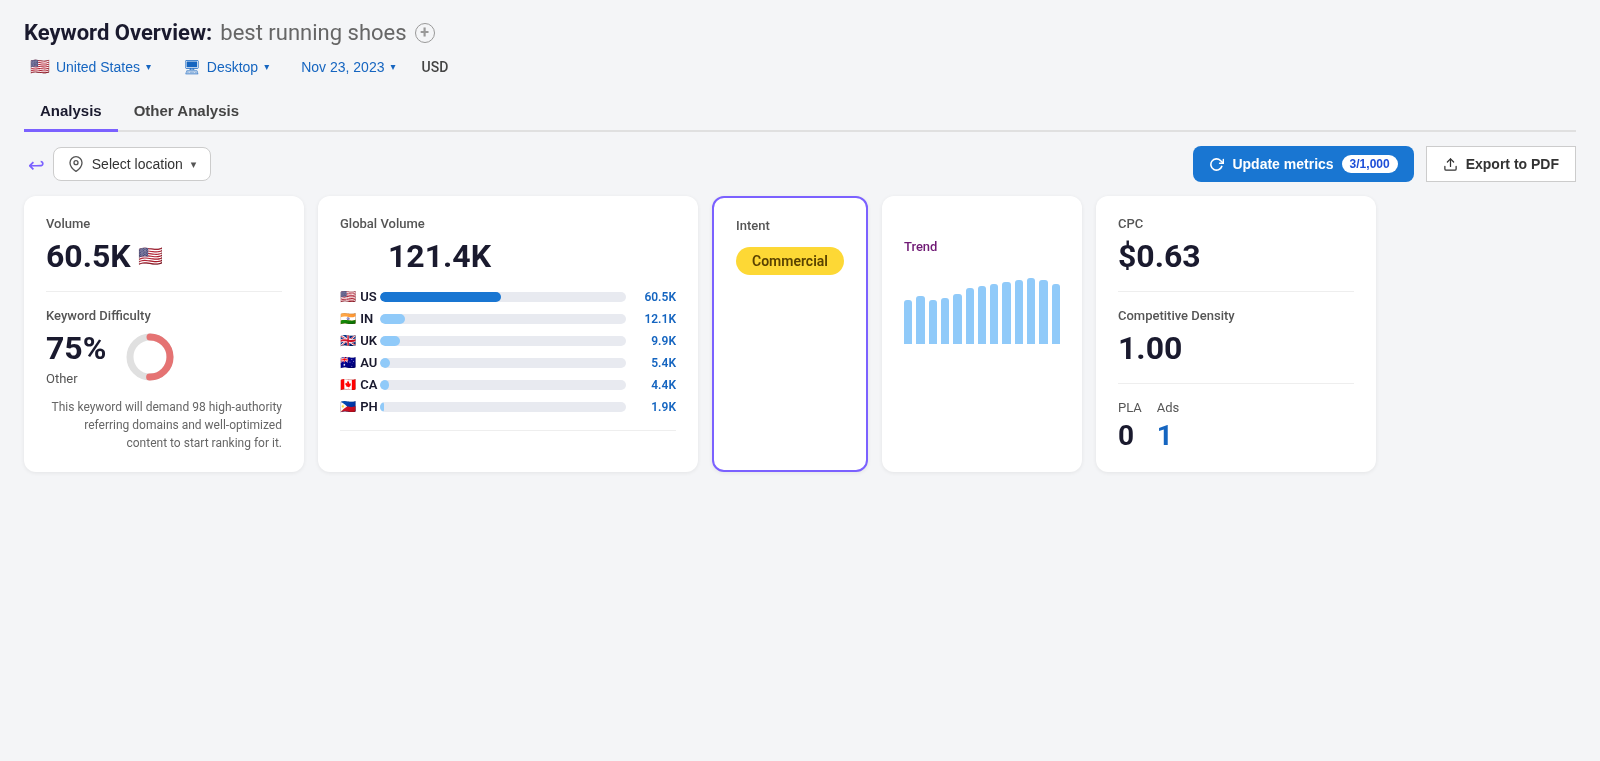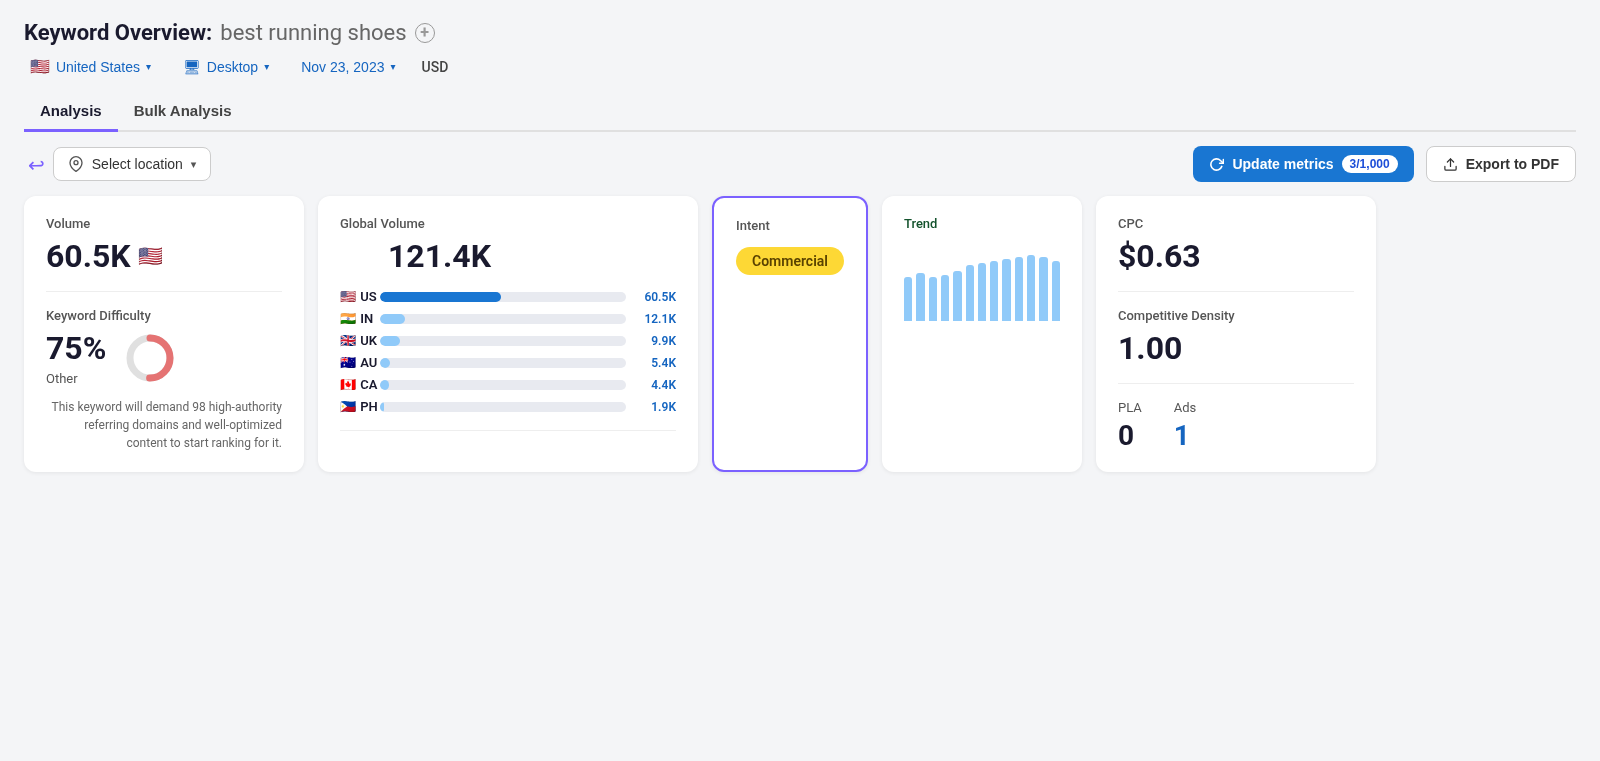--- a/index.html
+++ b/index.html
@@ -140,21 +140,21 @@
       border-radius: 12px;
     }
     .export-btn {
       display: inline-flex;
       align-items: center;
       gap: 8px;
       padding: 9px 16px;
       background: #fff;
       color: #333;
       border: 1.5px solid #ccc;
-      border-radius: 8px;
+      border-radius: 0;
       cursor: pointer;
       font-size: 14px;
       font-weight: 600;
     }
     .cards-grid {
       display: grid;
       grid-template-columns: 280px 380px 370px 280px;
       gap: 14px;
     }
     .card {
@@ -178,21 +178,21 @@
       gap: 8px;
     }
     .divider {
       border: none;
       border-top: 1px solid #eee;
       margin: 16px 0;
     }
     .difficulty-section { }
     .difficulty-row {
       display: flex;
-      align-items: center;
+      align-items: flex-start;
       gap: 16px;
     }
     .donut-chart {
       position: relative;
       width: 56px;
       height: 56px;
     }
     .difficulty-label {
       font-size: 13px;
       color: #555;
@@ -252,23 +252,24 @@
       padding: 6px 16px;
       background: #fdd835;
       color: #5a4200;
       border-radius: 20px;
       font-size: 14px;
       font-weight: 600;
       margin-top: 8px;
     }
     .trend-label {
       font-size: 13px;
-      color: #14532d;
+      color: #701a75;
       margin-bottom: 10px;
       font-weight: 500;
+      margin-top: 23px;
     }
     .bar-chart {
       display: flex;
       align-items: flex-end;
       gap: 4px;
       height: 80px;
     }
     .bar-chart-bar {
       flex: 1;
       background: #90caf9;
@@ -281,21 +282,21 @@
     }
     .comp-density-section {
       margin-top: 14px;
     }
     .comp-density-value {
       font-size: 32px;
       font-weight: 700;
     }
     .bottom-row {
       display: flex;
-      gap: 32px;
+      gap: 15px;
       margin-top: 14px;
     }
     .bottom-metric-label {
       font-size: 13px;
       color: #555;
       margin-bottom: 4px;
     }
     .bottom-metric-value {
       font-size: 28px;
       font-weight: 700;
@@ -355,21 +356,21 @@
       <button class="filter-btn">
         <span>Nov 23, 2023</span>
         <span class="chevron-icon">▾</span>
       </button>
       <span class="currency-label">USD</span>
     </div>
   </div>
 
   <div class="tabs-row">
     <button class="tab active">Analysis</button>
-    <button class="tab">Bulk Analysis</button>
+    <button class="tab">Other Analysis</button>
   </div>
 
   <div class="toolbar-row">
     <div style="display:flex;align-items:center;gap:8px;">
       <span class="back-arrow">↩</span>
       <button class="select-location-btn">
         <svg width="16" height="16" viewBox="0 0 24 24" fill="none" stroke="#555" stroke-width="2" stroke-linecap="round" stroke-linejoin="round">
           <path d="M21 10c0 7-9 13-9 13s-9-6-9-13a9 9 0 0 1 18 0z"></path>
           <circle cx="12" cy="10" r="3"></circle>
         </svg>

